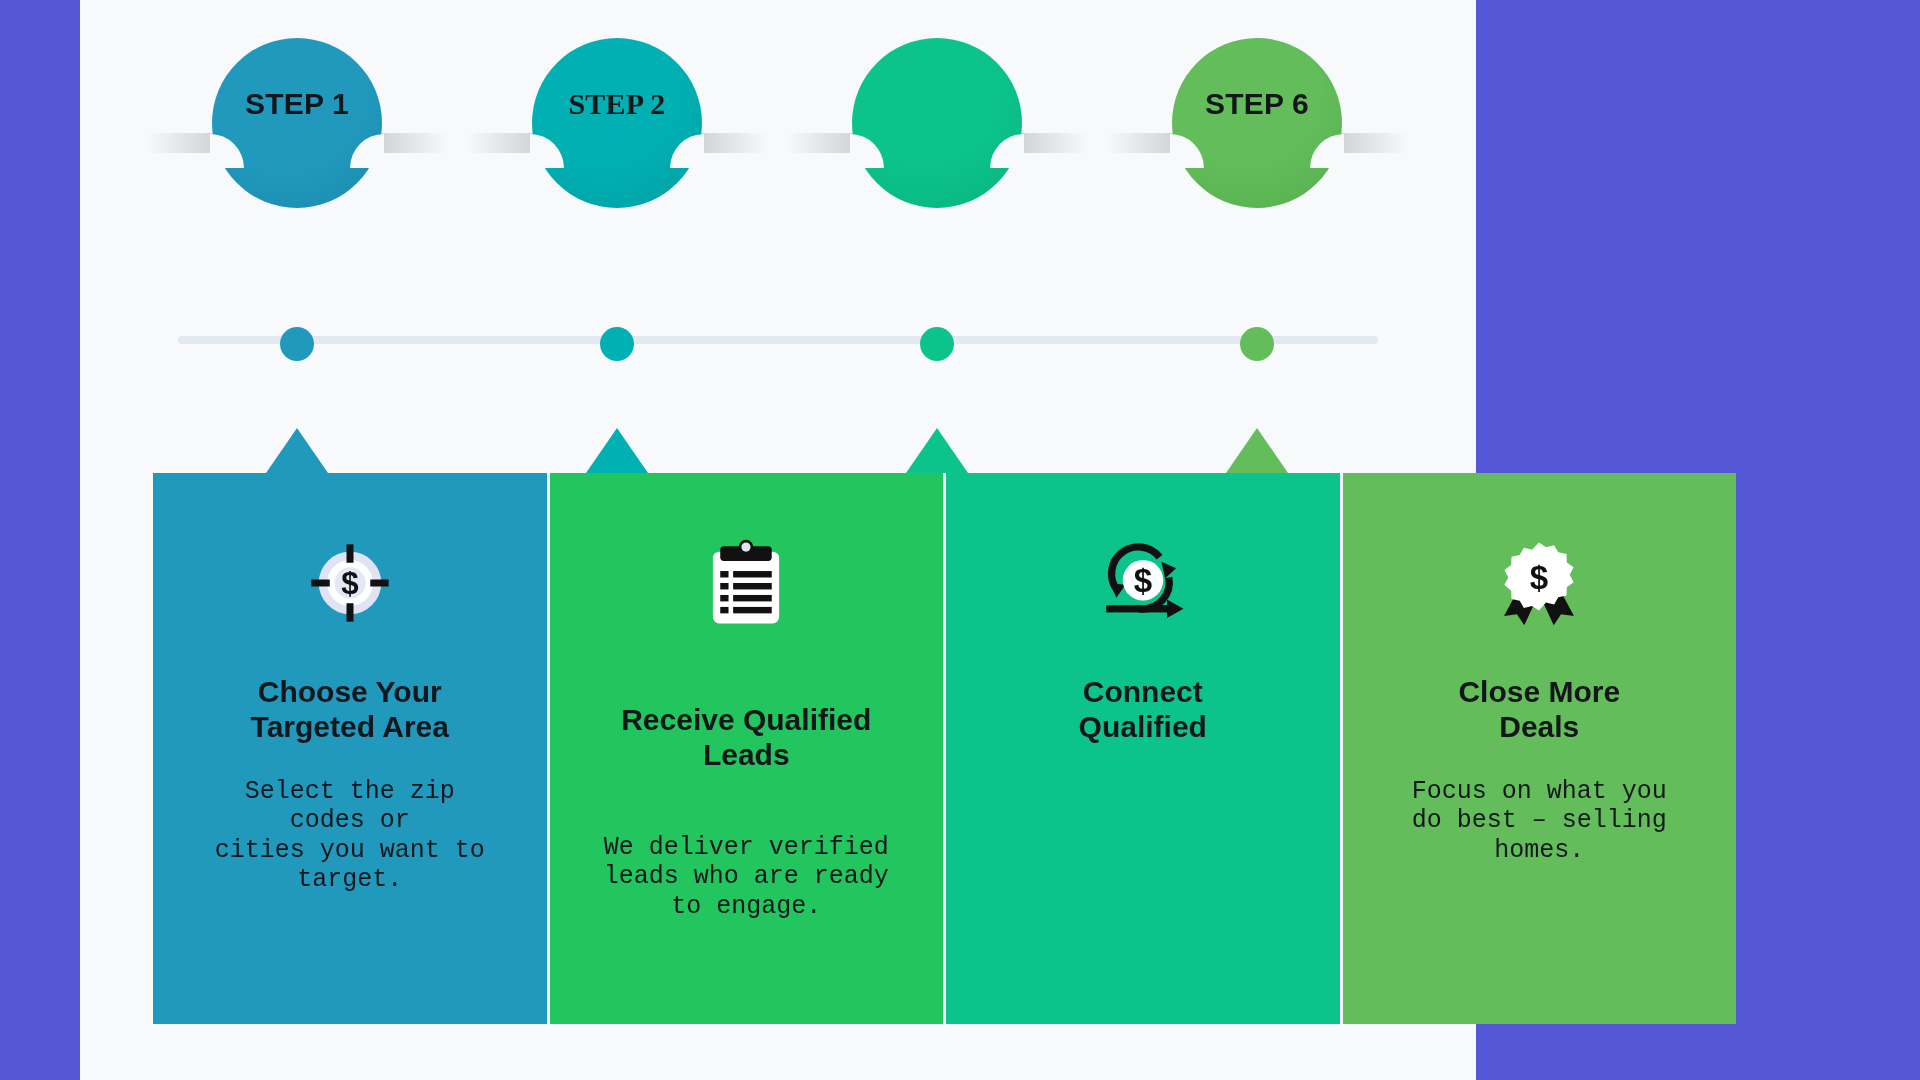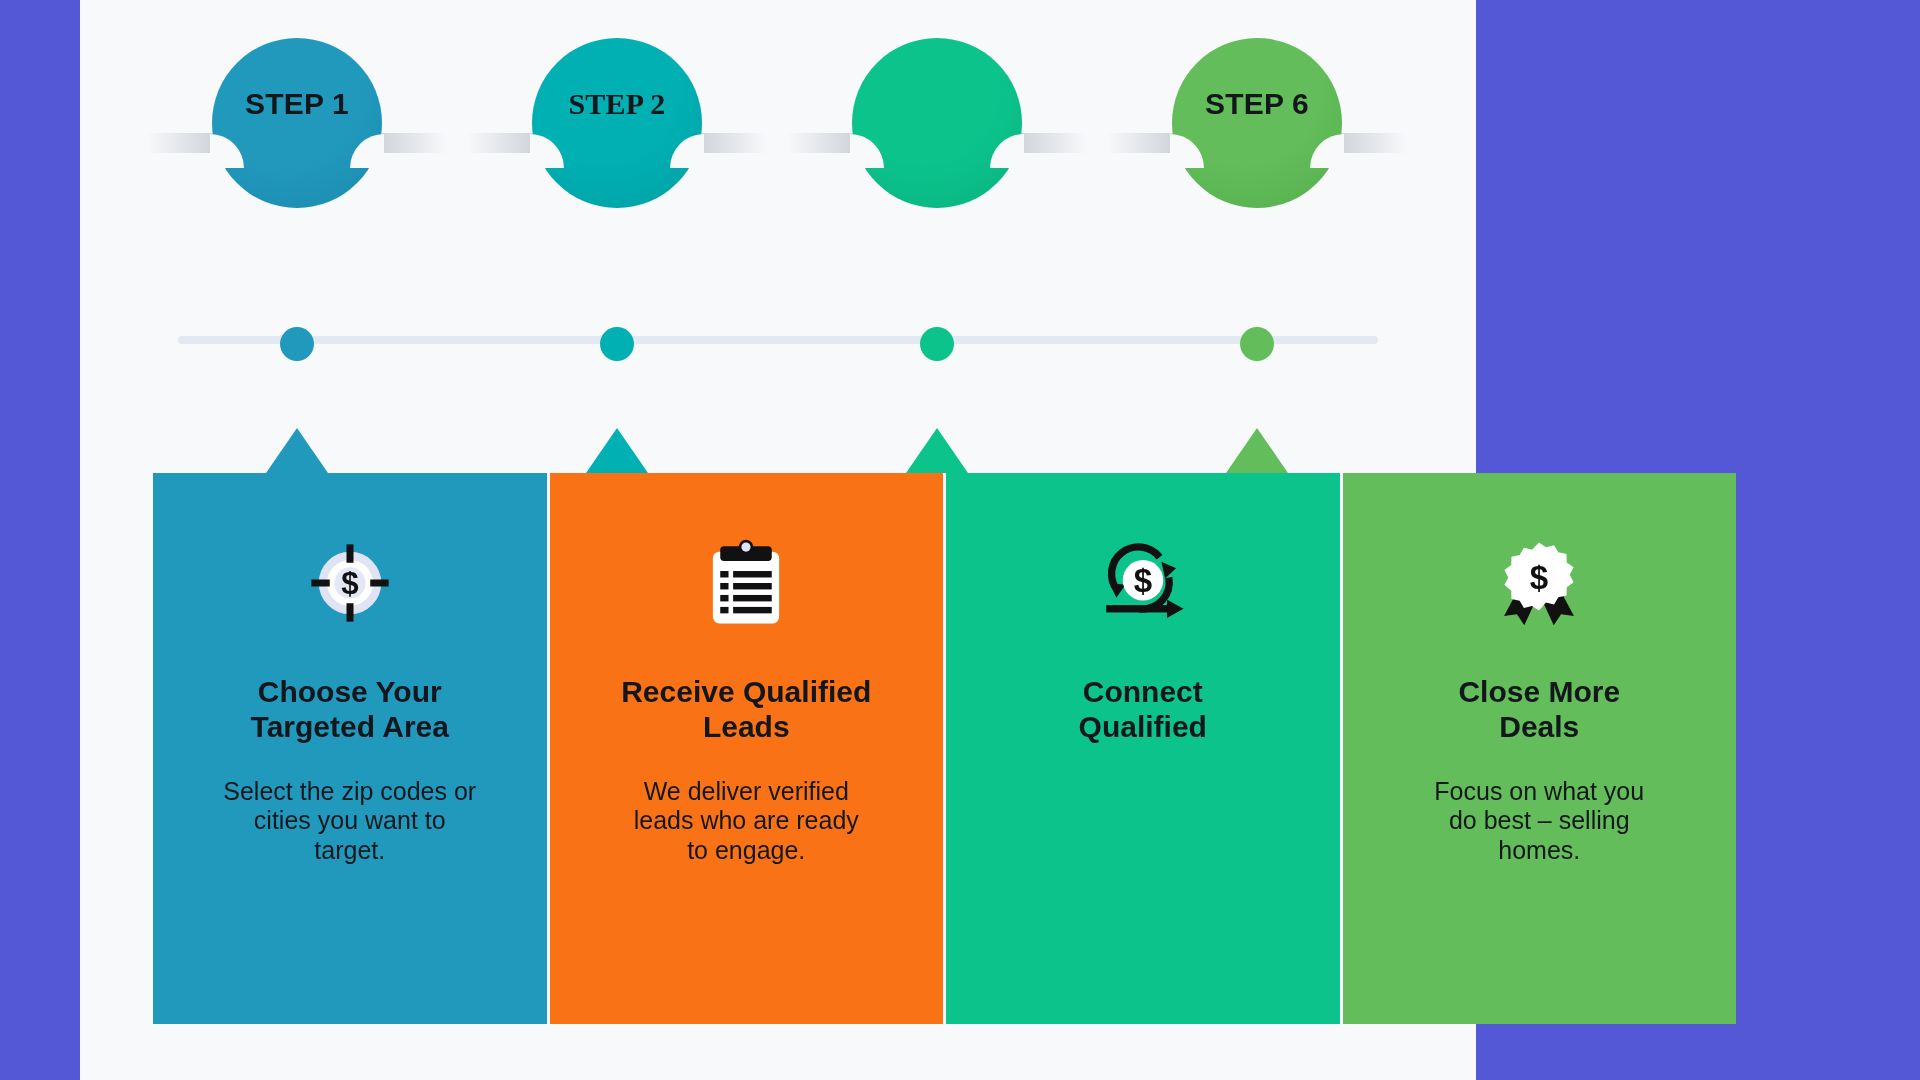--- a/index.html
+++ b/index.html
@@ -100,20 +100,21 @@
     text-align:center;line-height:1.16;
     max-width:260px;
     white-space:pre-line;
     margin-bottom:32px;
   }
   .card-desc{
     font-size:25px;color:#14181d;font-weight:400;
     text-align:center;line-height:1.18;
     max-width:290px;
     white-space:pre-line;
+    font-family:Liberation Mono, monospace;
   }
 </style>
 </head>
 <body>
 
 <div id="stage">
 
   <div class="steps-row">
     <div id="bands">
         <div class="shadow-band" style="left: 67px; width: 70px; background: linear-gradient(to right, rgba(150, 155, 165, 0) 0%, rgba(150, 155, 165, 0.42) 100%);"></div>
@@ -180,21 +181,21 @@
       <rect x="72" y="46.2" width="20" height="7.6" fill="#111"></rect>
       <text x="50" y="62" font-family="'Liberation Sans',sans-serif" font-size="34" font-weight="bold" fill="#111" text-anchor="middle">$</text>
     </svg>
         </div>
         <div class="card-title">Choose Your
 Targeted Area</div>
         <div class="card-desc">Select the zip codes or
 cities you want to
 target.</div>
       </div>
-      <div class="card" style="background: #f97316;">
+      <div class="card" style="background: #22c55e; gap: 28px;">
         <div class="card-icon">
     <svg viewBox="0 0 100 100" width="92" height="92" aria-hidden="true">
       <rect x="14" y="16" width="72" height="78" rx="7" fill="#ffffff"></rect>
       <rect x="22" y="10" width="56" height="16" rx="4" fill="#111"></rect>
       <circle cx="50" cy="11" r="8" fill="#111"></circle>
       <circle cx="50" cy="11" r="5" fill="#dfe3f3"></circle>
       <g fill="#111">
         <rect x="22" y="37" width="9" height="7"></rect>
               <rect x="36" y="37" width="42" height="7"></rect>
         <rect x="22" y="50" width="9" height="7"></rect>

